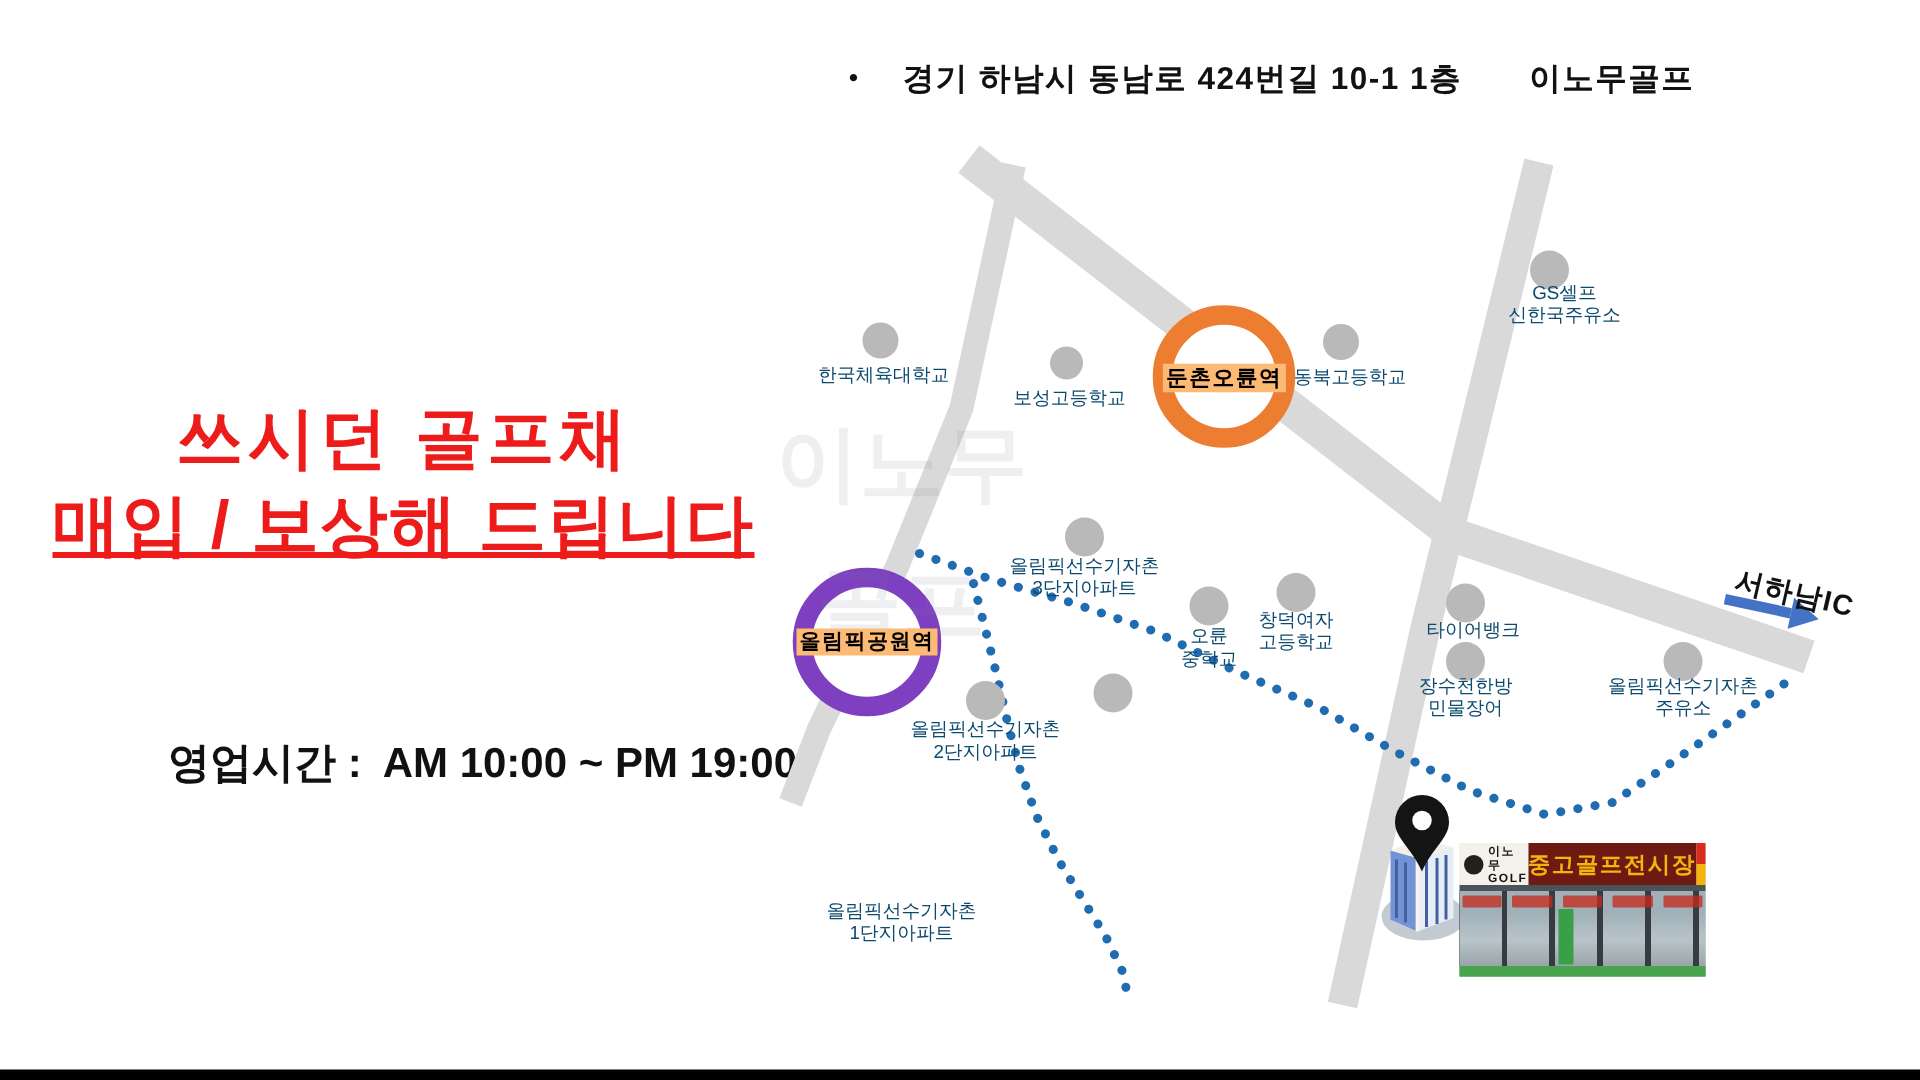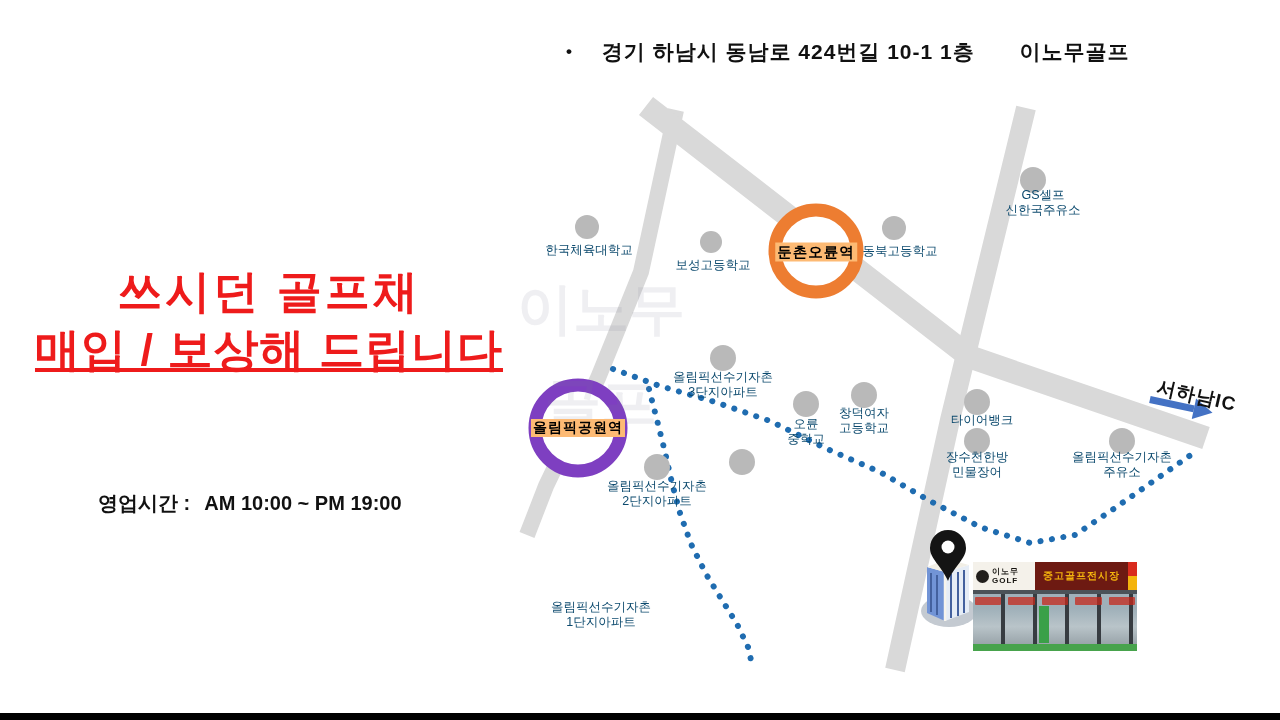--- a/index.html
+++ b/index.html
@@ -12,21 +12,21 @@
   .address-line .bullet{font-size:17px;margin-right:22px;vertical-align:2px;}
   .address-line .brand{margin-left:38px;}
 
   
   .page-title{position:absolute;left:162px;top:128px;font-size:37px;font-weight:700;color:#111;
               letter-spacing:5px;}
   .promo{position:absolute;left:14px;top:266px;width:510px;text-align:center;color:#ee1b1b;
          font-weight:700;}
   .promo .l1{font-size:45px;letter-spacing:3px;line-height:52px;}
   .promo .l2{font-size:45px;letter-spacing:1px;line-height:52px;margin-top:6px;white-space:nowrap;text-decoration:underline;}
-  .info{position:absolute;left:98px;top:490px;color:#111;font-weight:700;font-size:20px;}
+  .info{position:absolute;left:112px;top:490px;color:#111;font-weight:700;font-size:28px;}
   .info .row{margin-bottom:21px;white-space:nowrap;}
   .info .val{margin-left:14px;}
 
   
   svg.map{position:absolute;left:0;top:0;}
 
   
   .watermark{position:absolute;left:516px;top:262px;width:170px;font-size:56px;font-weight:700;
              color:rgba(125,125,150,0.12);line-height:94px;white-space:pre-line;text-align:center;}
 
@@ -40,21 +40,21 @@
 
   .hwy-label{position:absolute;left:1157px;top:374px;font-size:19px;font-weight:700;color:#111;
              transform:rotate(13deg);transform-origin:left center;white-space:nowrap;letter-spacing:1px;}
 
   
   .photo{position:absolute;left:973px;top:562px;width:164px;height:89px;box-shadow:0 0 0 1px #b9b3a8 inset;}
   .photo-sign{position:absolute;left:0;top:0;right:0;height:28px;display:flex;background:#efe9df;}
   .sign-left{width:62px;background:#f4f1ea;display:flex;align-items:center;padding-left:3px;box-sizing:border-box;}
   .logo-dot{width:13px;height:13px;border-radius:50%;background:#221f1c;flex:0 0 auto;margin-right:3px;}
   .sign-left-text{font-size:8px;line-height:9px;font-weight:700;color:#15130f;white-space:pre-line;letter-spacing:1px;}
-  .sign-right{flex:1;background:#6d1a12;color:#f4b40d;font-size:10px;font-weight:700;
+  .sign-right{flex:1;background:#6d1a12;color:#f4b40d;font-size:15px;font-weight:700;
               display:flex;align-items:center;justify-content:center;letter-spacing:1px;white-space:nowrap;}
   .sign-end{width:9px;background:linear-gradient(#d92b1e 0 50%, #f4b40d 50% 100%);}
   .photo-body{position:absolute;left:0;top:28px;right:0;bottom:0;
       background:linear-gradient(180deg,#4b5258 0 4px,#9fb0b9 4px 30%,#b9c4c9 60%,#8d989e 100%);}
   .photo-body:before{content:"";position:absolute;inset:4px 0 7px 0;
       background:repeating-linear-gradient(90deg,transparent 0 28px,#373c41 28px 32px);}
   .photo-redrow{position:absolute;left:2px;top:7px;right:2px;height:8px;display:flex;gap:7px;}
   .photo-redrow span{flex:1;background:rgba(198,40,28,0.75);border-radius:1px;}
   .photo-banner{position:absolute;left:66px;top:16px;width:10px;bottom:8px;background:#3aa048;}
   .photo-grass{position:absolute;left:0;right:0;bottom:0;height:7px;background:#47a34c;}

